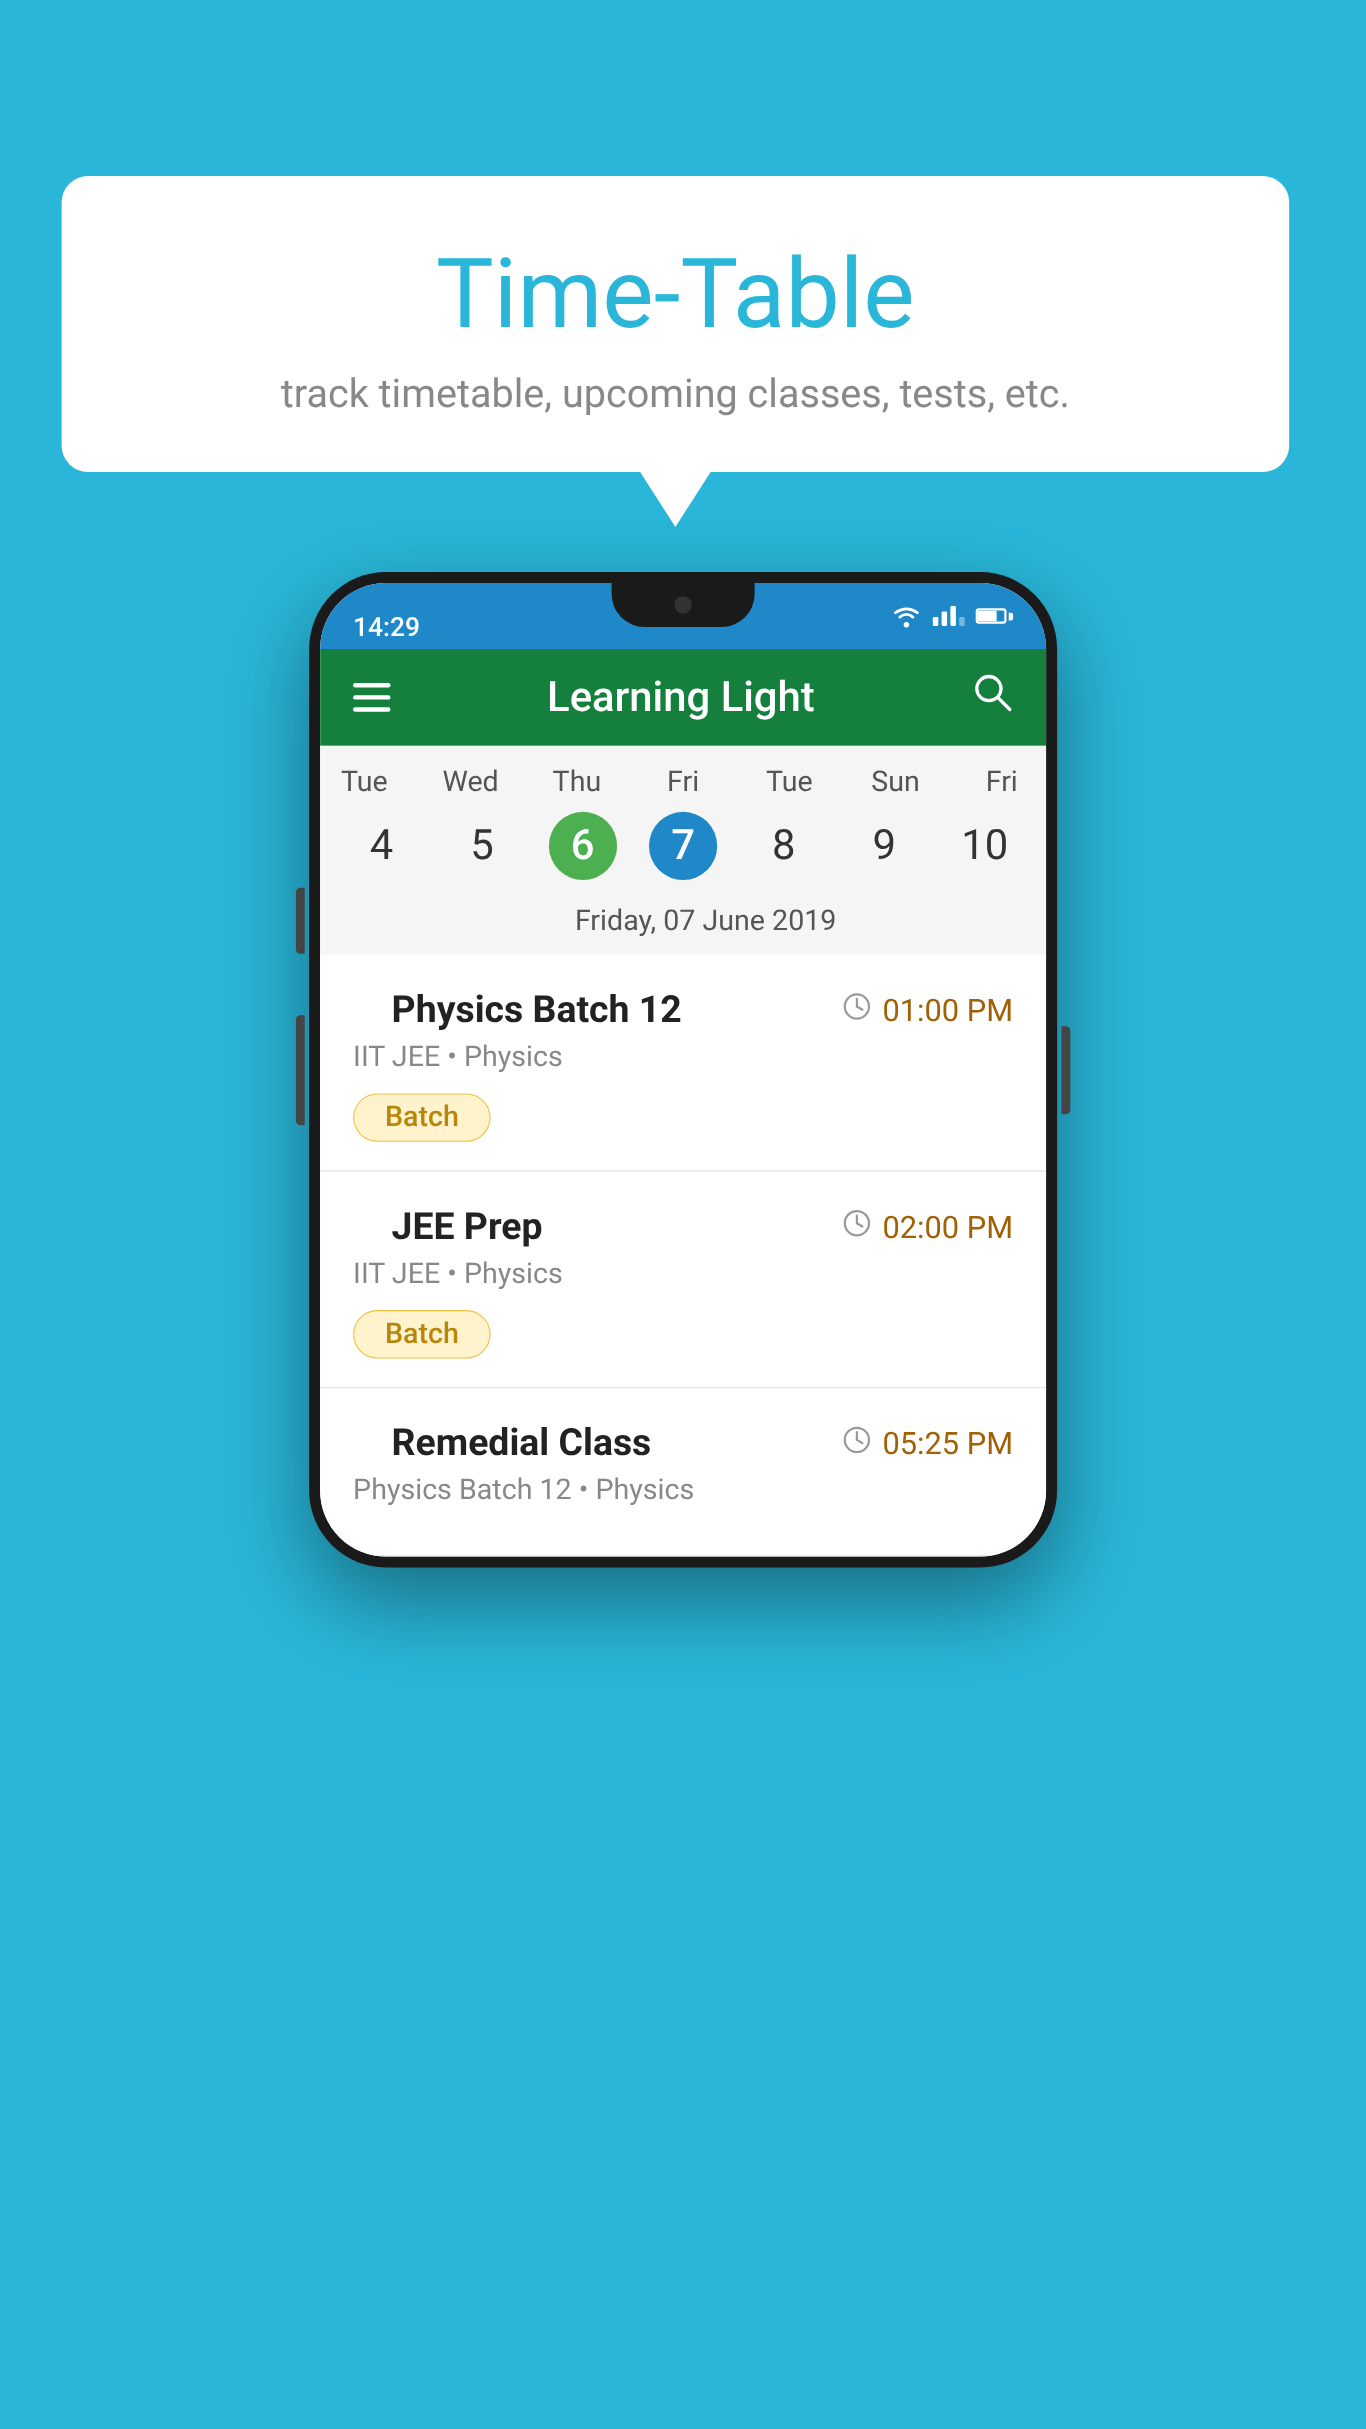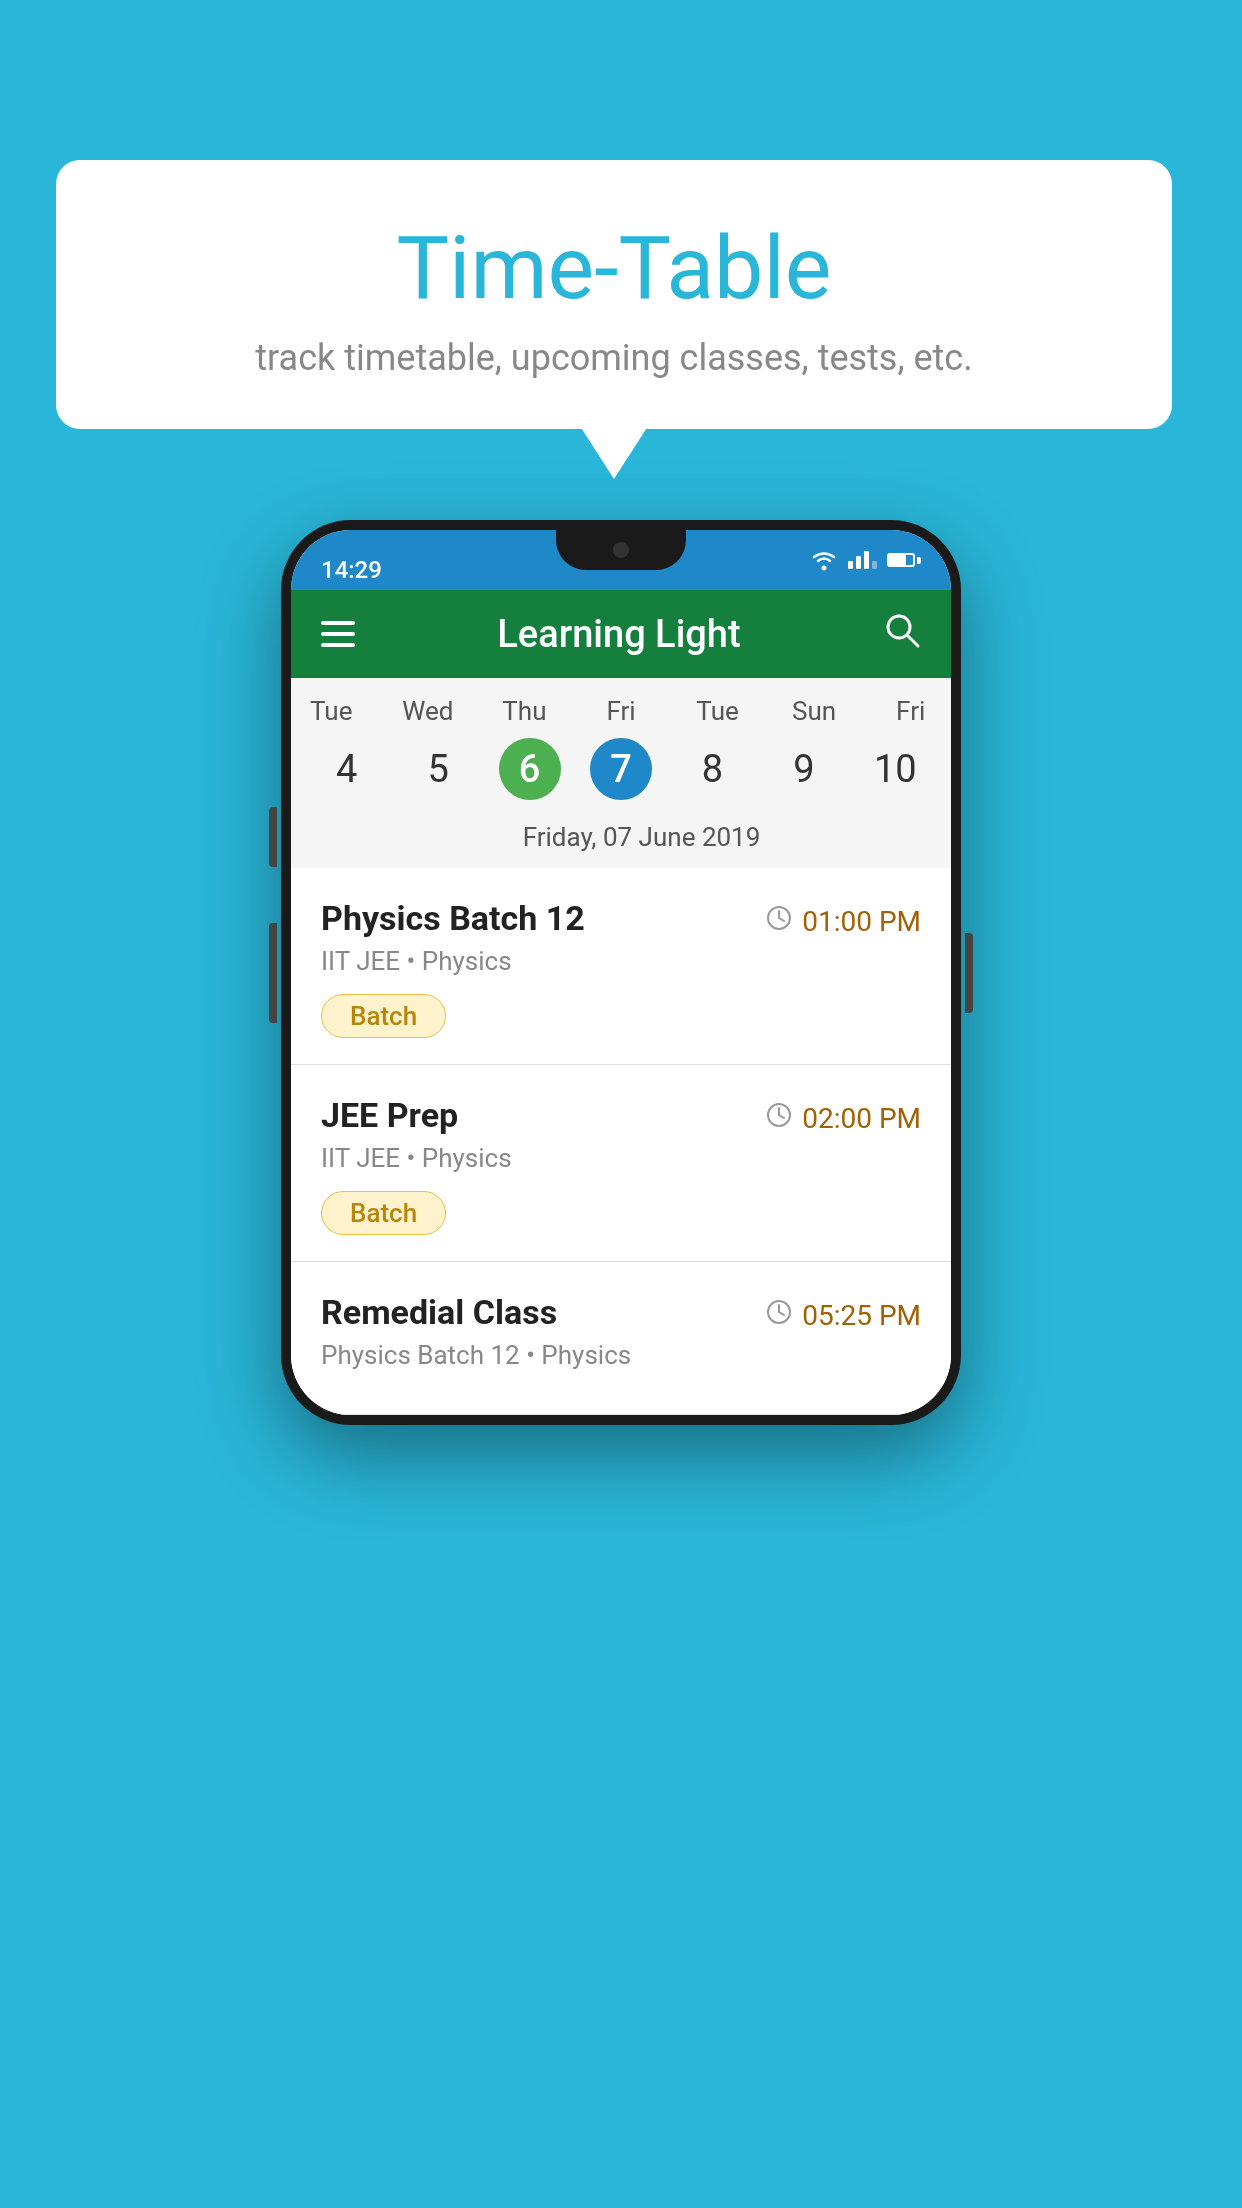--- a/index.html
+++ b/index.html
@@ -237,22 +237,23 @@
     }
 
     .schedule-item {
       padding: 30px 30px 26px;
       border-bottom: 1px solid #e0e0e0;
     }
 
     .schedule-item-header {
       display: flex;
       justify-content: space-between;
-      align-items: flex-end;
+      align-items: center;
       margin-bottom: 8px;
+      margin-left: 35px;
     }
 
     .item-title {
       font-size: 34px;
       font-weight: 700;
       color: #222;
     }
 
     .item-time {
       font-size: 28px;

